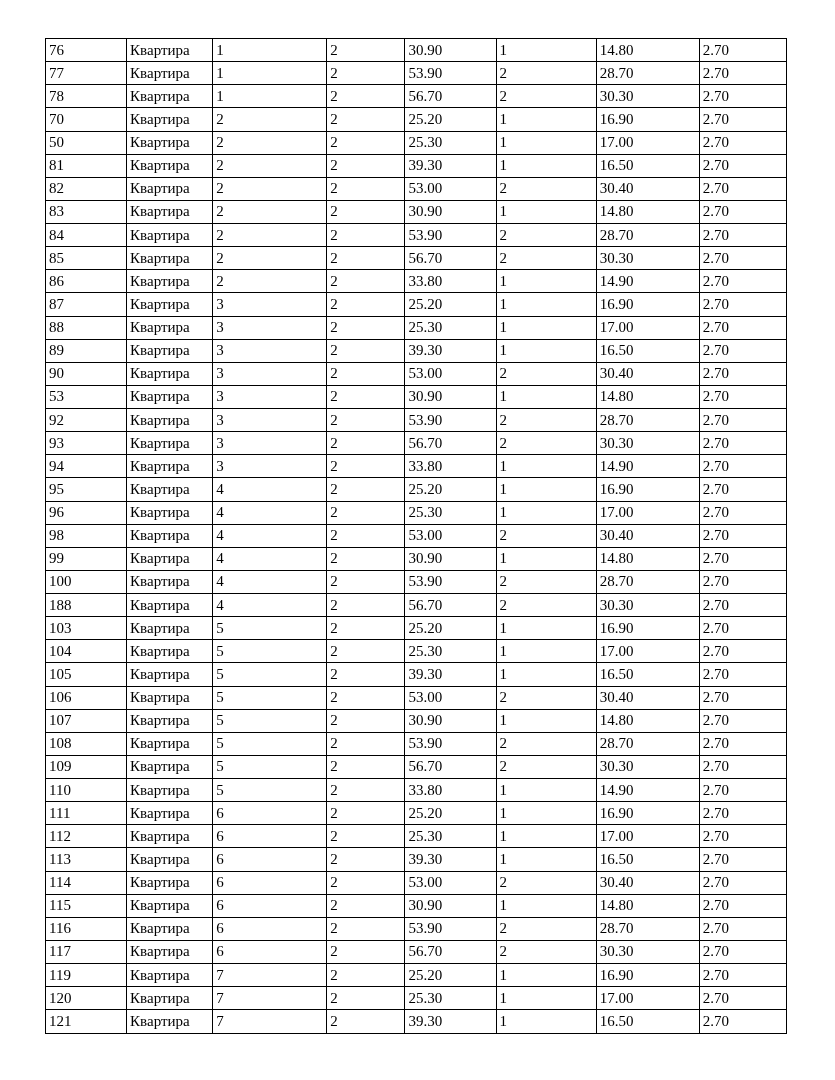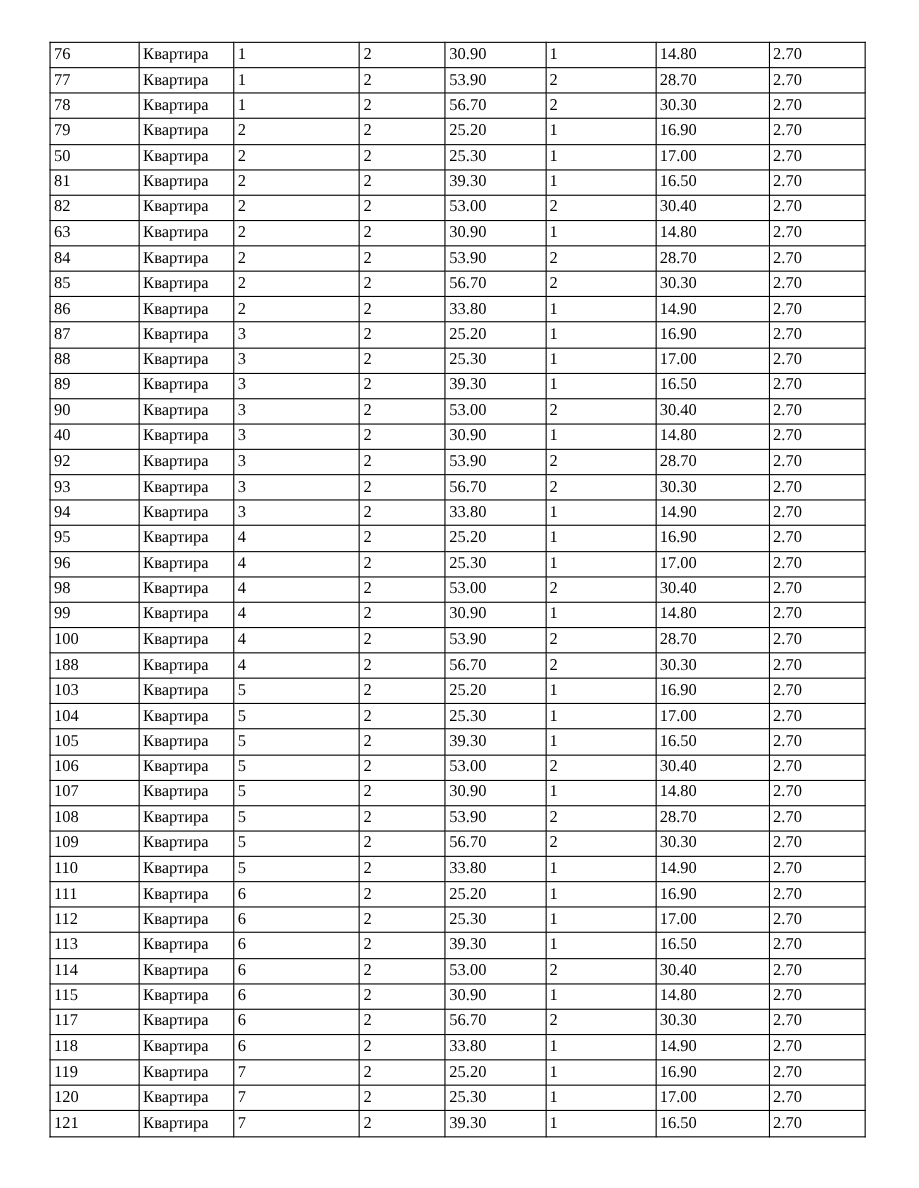--- a/index.html
+++ b/index.html
@@ -77,21 +77,21 @@
           <td>78</td>
           <td>Квартира</td>
           <td>1</td>
           <td>2</td>
           <td>56.70</td>
           <td>2</td>
           <td>30.30</td>
           <td>2.70</td>
         </tr>
         <tr>
-          <td>79</td>
+          <td>70</td>
           <td>Квартира</td>
           <td>2</td>
           <td>2</td>
           <td>25.20</td>
           <td>1</td>
           <td>16.90</td>
           <td>2.70</td>
         </tr>
         <tr>
           <td>50</td>
@@ -117,21 +117,21 @@
           <td>82</td>
           <td>Квартира</td>
           <td>2</td>
           <td>2</td>
           <td>53.00</td>
           <td>2</td>
           <td>30.40</td>
           <td>2.70</td>
         </tr>
         <tr>
-          <td>63</td>
+          <td>83</td>
           <td>Квартира</td>
           <td>2</td>
           <td>2</td>
           <td>30.90</td>
           <td>1</td>
           <td>14.80</td>
           <td>2.70</td>
         </tr>
         <tr>
           <td>84</td>
@@ -197,21 +197,21 @@
           <td>90</td>
           <td>Квартира</td>
           <td>3</td>
           <td>2</td>
           <td>53.00</td>
           <td>2</td>
           <td>30.40</td>
           <td>2.70</td>
         </tr>
         <tr>
-          <td>40</td>
+          <td>53</td>
           <td>Квартира</td>
           <td>3</td>
           <td>2</td>
           <td>30.90</td>
           <td>1</td>
           <td>14.80</td>
           <td>2.70</td>
         </tr>
         <tr>
           <td>92</td>
@@ -427,37 +427,37 @@
           <td>115</td>
           <td>Квартира</td>
           <td>6</td>
           <td>2</td>
           <td>30.90</td>
           <td>1</td>
           <td>14.80</td>
           <td>2.70</td>
         </tr>
         <tr>
+          <td>116</td>
+          <td>Квартира</td>
+          <td>6</td>
+          <td>2</td>
+          <td>53.90</td>
+          <td>2</td>
+          <td>28.70</td>
+          <td>2.70</td>
+        </tr>
+        <tr>
           <td>117</td>
           <td>Квартира</td>
           <td>6</td>
           <td>2</td>
           <td>56.70</td>
           <td>2</td>
           <td>30.30</td>
-          <td>2.70</td>
-        </tr>
-        <tr>
-          <td>118</td>
-          <td>Квартира</td>
-          <td>6</td>
-          <td>2</td>
-          <td>33.80</td>
-          <td>1</td>
-          <td>14.90</td>
           <td>2.70</td>
         </tr>
         <tr>
           <td>119</td>
           <td>Квартира</td>
           <td>7</td>
           <td>2</td>
           <td>25.20</td>
           <td>1</td>
           <td>16.90</td>

